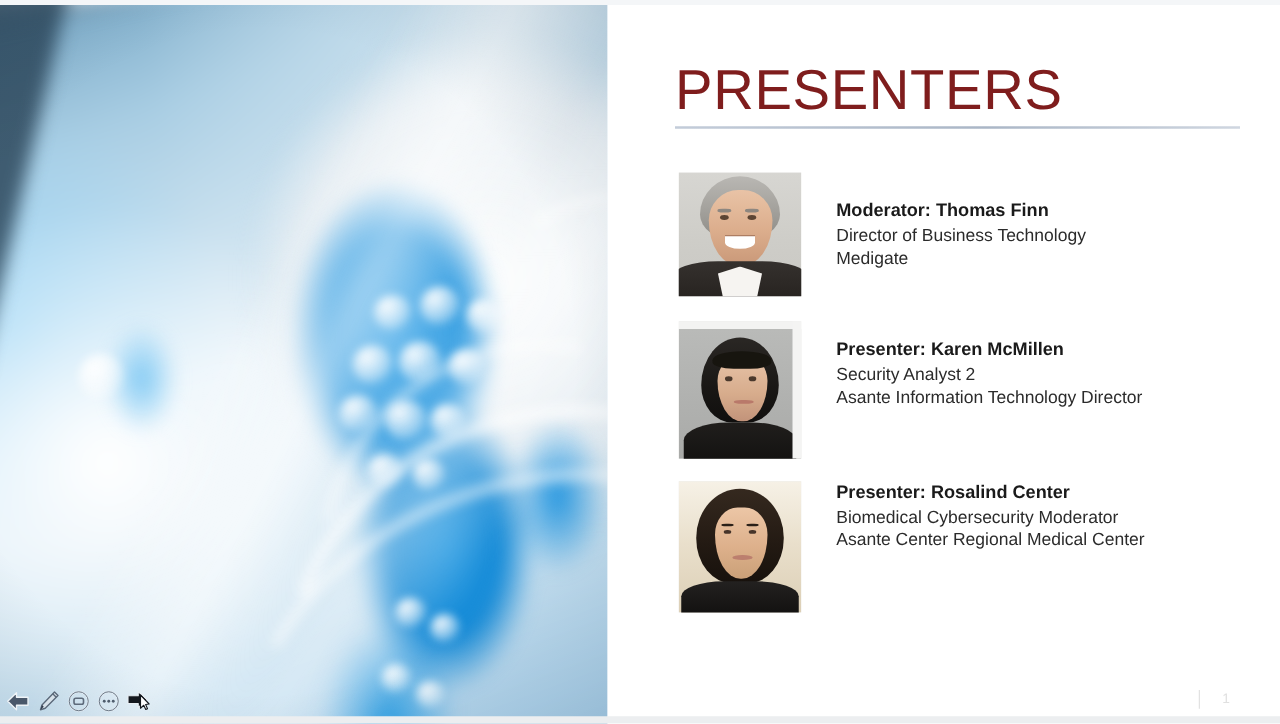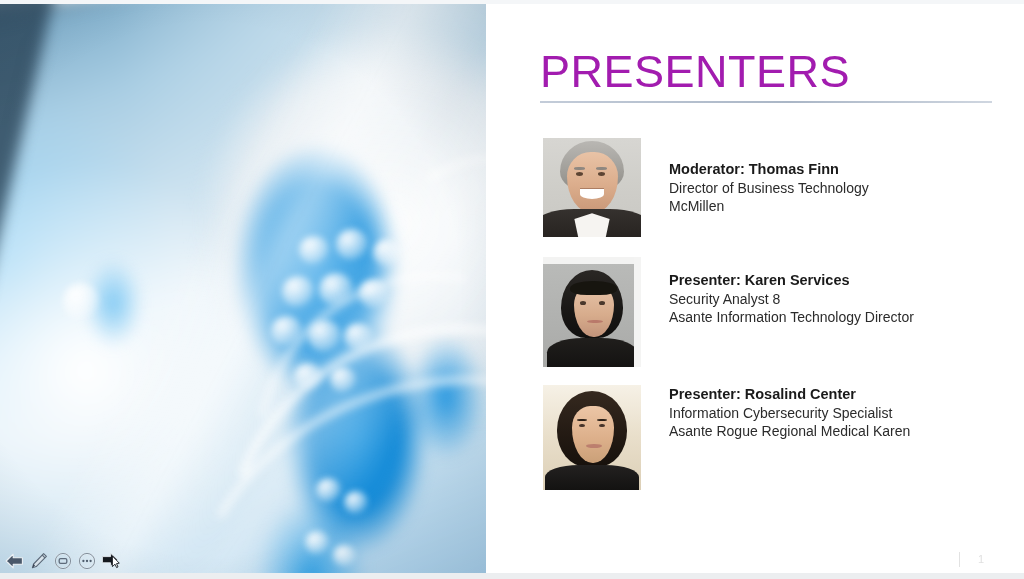--- a/index.html
+++ b/index.html
@@ -102,21 +102,21 @@
 
   
   .content {
     position:absolute; left:486px; top:0; width:538px; height:579px;
     background:#ffffff;
   }
 
   .slide-title {
     position:absolute; left:54px; top:49px;
     font-size:45px; font-weight:400; letter-spacing:0.5px;
-    color:#a21caf; line-height:1;
+    color:#7f1d1d; line-height:1;
     white-space:nowrap;
   }
   .title-rule {
     position:absolute; left:54px; top:101px; width:452px; height:2px;
     background:linear-gradient(90deg,#c3ccd9 0%, #aab6c6 55%, #cfd6e0 100%);
   }
 
   .people { position:absolute; left:0; top:0; width:469px; height:579px; }
 
   .person { position:absolute; display:flex; align-items:flex-start; }
@@ -342,59 +342,59 @@
             <div class="hs1-brow r"></div>
           <div class="hs1-eye l"></div>
             <div class="hs1-eye r"></div>
           <div class="hs1-smile"></div>
           <div class="hs1-jacket"></div>
           <div class="hs1-shirt"></div>
         </div>
         <div class="ptext">
           <div class="pname">Moderator: Thomas Finn</div>
           <div class="prole">Director of Business Technology</div>
-          <div class="porg">McMillen</div>
+          <div class="porg">Medigate</div>
         </div>
       </div>
 
       <div class="person p2">
         <div class="headshot">
           <div class="hs hs2-bg"></div>
           <div class="hs2-hair"></div>
           <div class="hs2-face"></div>
           <div class="hs2-bang"></div>
           <div class="hs2-eye l"></div>
             <div class="hs2-eye r"></div>
           <div class="hs2-lip"></div>
           <div class="hs2-top"></div>
           <div class="hs2-side"></div>
         </div>
         <div class="ptext">
-          <div class="pname">Presenter: Karen Services</div>
-          <div class="prole">Security Analyst 8</div>
+          <div class="pname">Presenter: Karen McMillen</div>
+          <div class="prole">Security Analyst 2</div>
           <div class="porg">Asante Information Technology Director</div>
         </div>
       </div>
 
       <div class="person p3">
         <div class="headshot">
           <div class="hs hs3-bg"></div>
           <div class="hs3-hair"></div>
           <div class="hs3-face"></div>
           <div class="hs3-brow l"></div>
             <div class="hs3-brow r"></div>
           <div class="hs3-eye l"></div>
             <div class="hs3-eye r"></div>
           <div class="hs3-lip"></div>
           <div class="hs3-top"></div>
         </div>
         <div class="ptext">
           <div class="pname">Presenter: Rosalind Center</div>
-          <div class="prole">Information Cybersecurity Specialist</div>
-          <div class="porg">Asante Rogue Regional Medical Karen</div>
+          <div class="prole">Biomedical Cybersecurity Moderator</div>
+          <div class="porg">Asante Center Regional Medical Center</div>
         </div>
       </div>
 
     </div>
   </div>
 
   <div class="slide-num-wrap">
     <div class="num-divider"></div>
     <div class="slide-num">1</div>
   </div>

